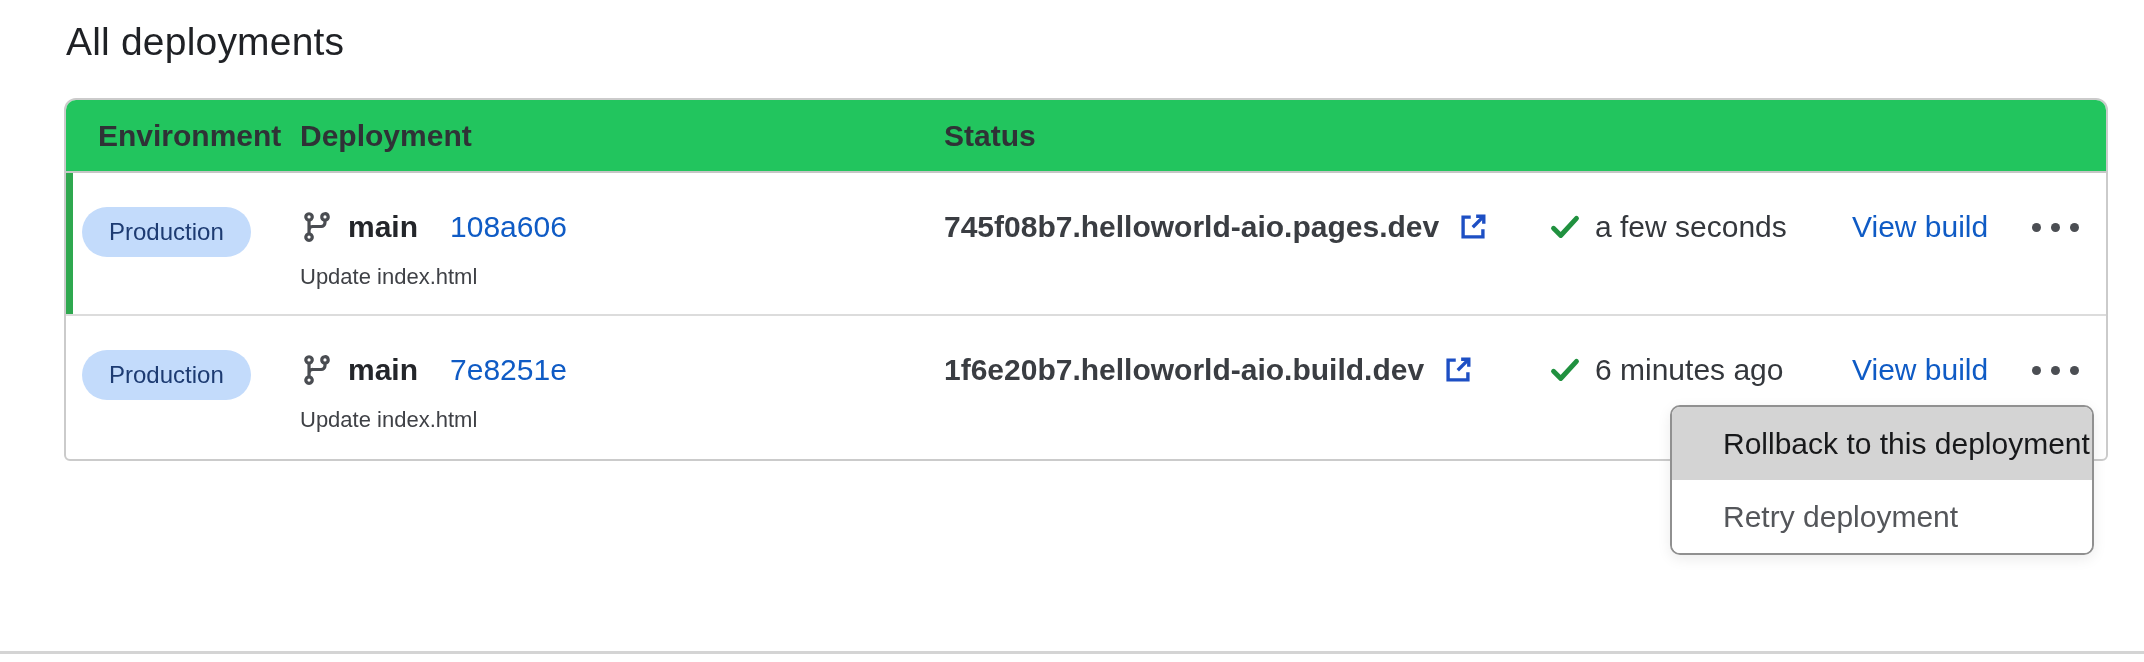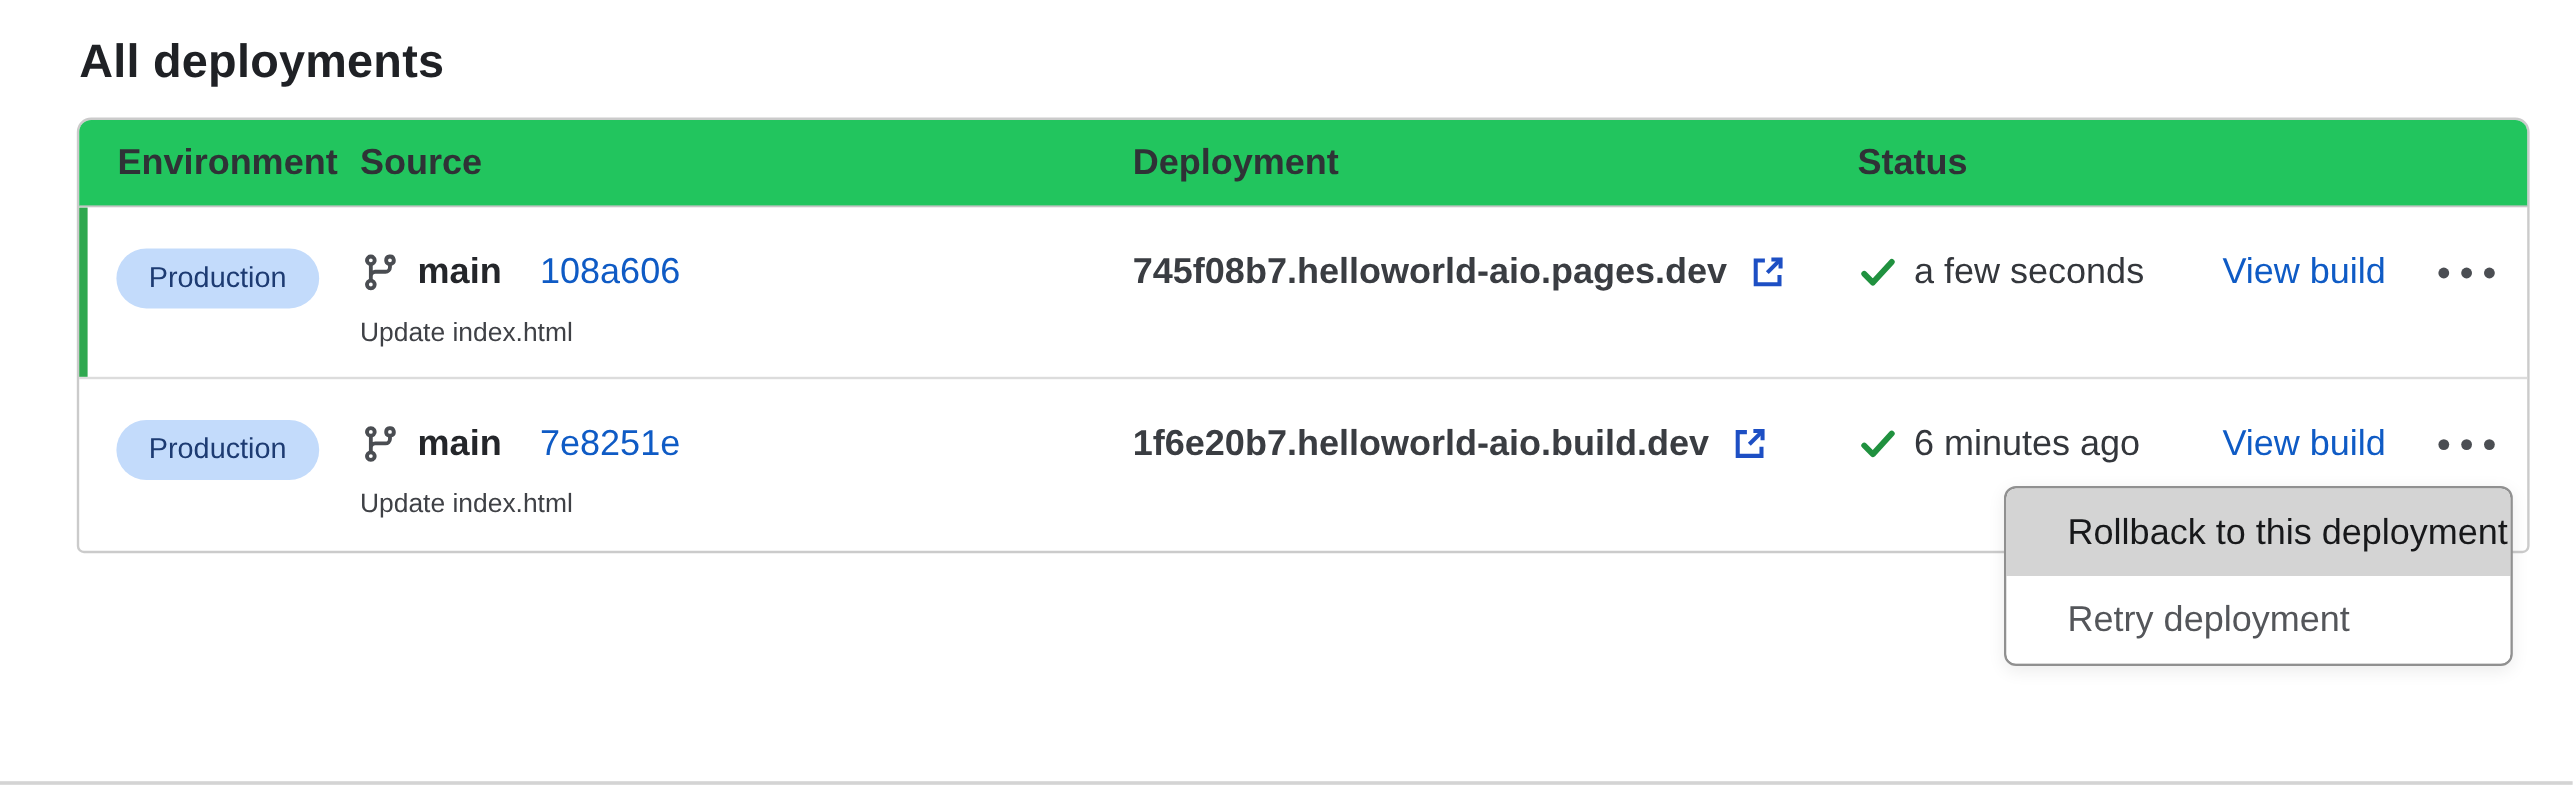--- a/index.html
+++ b/index.html
@@ -9,37 +9,37 @@
     --icon-blue:#1d4fc4;
     --badge-bg:#c3dbfb;
     --badge-text:#1d3b72;
     --menu-highlight:#d4d4d4;
   }
   *{box-sizing:border-box;margin:0;padding:0;}
   html,body{width:2144px;height:662px;background:#ffffff;overflow:hidden;
     font-family:"Liberation Sans","DejaVu Sans",sans-serif;color:#333;}
   .page{position:relative;width:2144px;height:662px;background:#fff;}
 
-  .page-title{position:absolute;left:66px;top:28px;font-size:39px;line-height:48px;
-    font-weight:700;color:#1f2125;letter-spacing:.2px;}
+  .page-title{position:absolute;left:66px;top:18px;font-size:39px;line-height:48px;
+    font-weight:400;color:#1f2125;letter-spacing:.2px;}
 
   
   .deploy-table{position:absolute;left:64px;top:98px;width:2044px;background:#fff;
     border:2px solid #cbcbcb;border-radius:12px 12px 6px 6px;}
   .grid{display:grid;grid-template-columns:234px 644px 604px 304px 178px 76px;}
   .thead{background:#22c55e;height:73px;align-items:center;
     border-bottom:2px solid #c6c6c6;border-radius:10px 10px 0 0;
     font-weight:700;font-size:30px;color:#2f3236;}
   .th-env{padding-left:32px;}
   .trow{position:relative;height:143px;}
   .trow.first{border-bottom:2px solid #dcdcdc;}
   .trow.current::before{content:"";position:absolute;left:0;top:0;bottom:0;width:7px;
     background:var(--accent-green);}
   .cell{padding-top:30px;}
-  .cell-env{padding-left:31px;padding-top:34px;}
+  .cell-env{padding-left:16px;padding-top:34px;}
   .badge{display:inline-flex;align-items:center;height:50px;padding:0 27px;
     border-radius:25px;background:var(--badge-bg);color:var(--badge-text);font-size:24px;}
   .line1{display:flex;align-items:center;height:48px;}
   .branch-icon{width:34px;height:34px;flex:none;}
   .branch-name{font-weight:700;font-size:30px;color:#24262a;margin-left:14px;}
   .commit-link{font-size:30px;color:var(--link-blue);margin-left:32px;text-decoration:none;cursor:pointer;}
   .commit-msg{font-size:22px;color:#3f4146;margin-top:10px;line-height:32px;}
   .deploy-url{font-size:30px;color:#3a3d42;font-weight:bold;}
   .ext-link-btn{margin-left:16px;width:36px;height:36px;display:inline-flex;cursor:pointer;
     background:none;border:none;padding:0;}
@@ -65,21 +65,20 @@
 <body>
 
 <div class="page">
 
   <h1 class="page-title">All deployments</h1>
 
   <div class="deploy-table">
 
     <div class="grid thead">
       <div class="th-env">Environment</div>
-      <div>Source</div>
       <div>Deployment</div>
       <div>Status</div>
       <div></div>
       <div></div>
     </div>
 
     <div class="grid trow first current">
       <div class="cell cell-env">
         <span class="badge">Production</span>
       </div>

